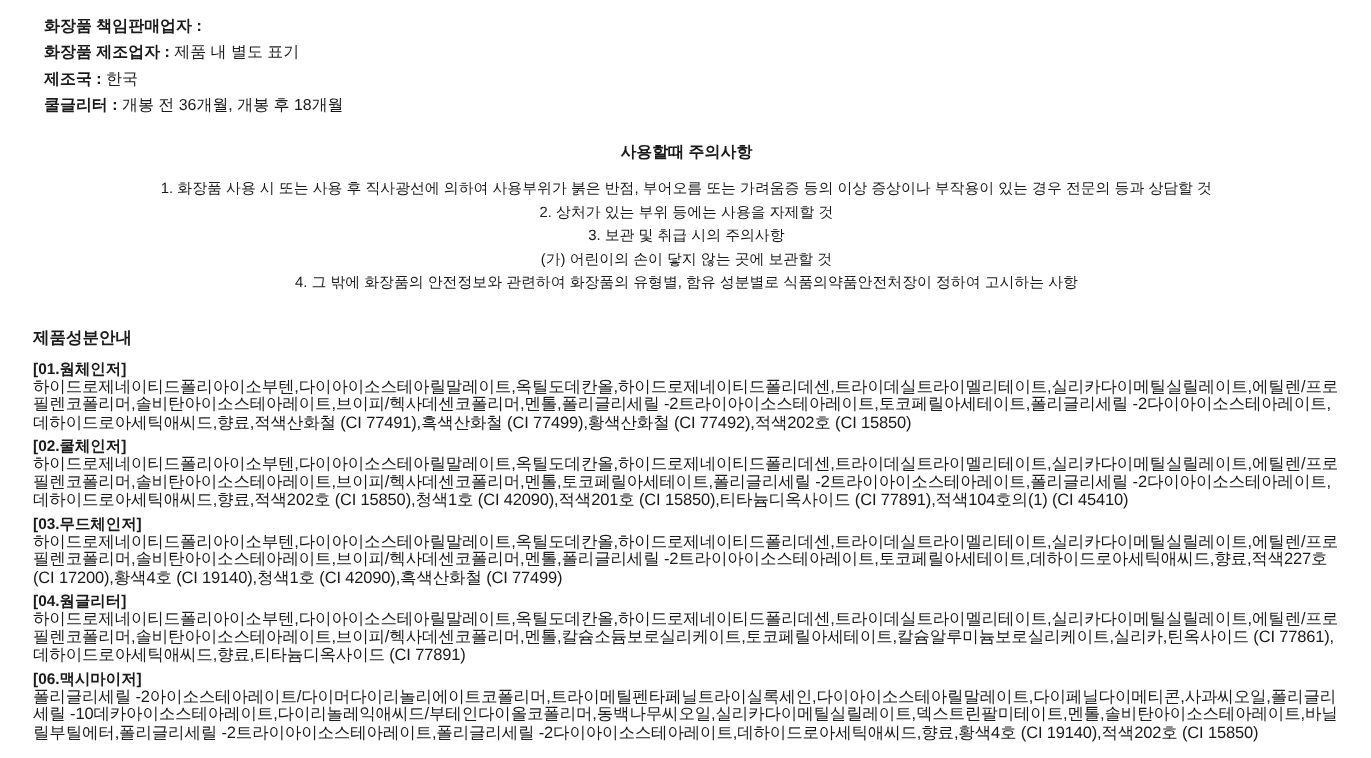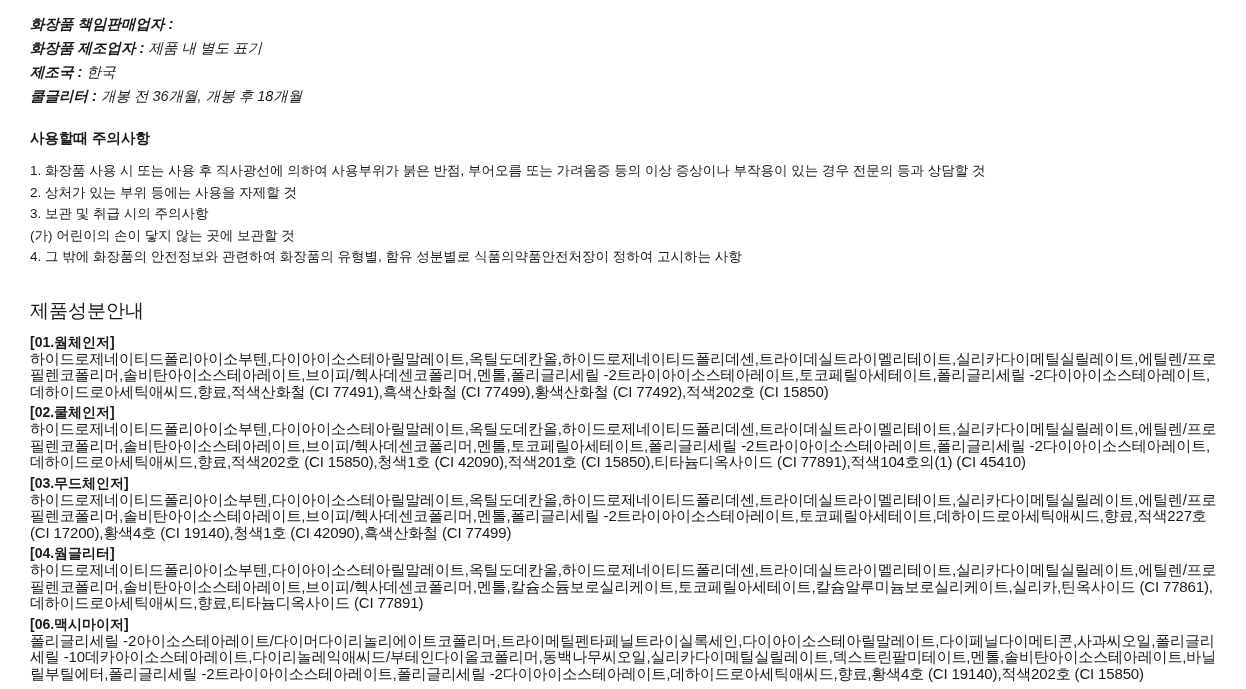--- a/index.html
+++ b/index.html
@@ -12,52 +12,52 @@
     min-height: 689px;
     font-family: "Liberation Sans", "DejaVu Sans", sans-serif;
     color: #1a1a1a;
     -webkit-font-smoothing: antialiased;
   }
   .page {
     padding: 14px 28px 10px 30px;
     box-sizing: border-box;
   }
   .meta-block {
-    margin: 0 0 22px 0;
-    font-style: italic;
+    margin: 0 0 22px 10px;
   }
   .meta-line {
     font-size: 14.5px;
     line-height: 21px;
     margin: 0 0 3px 0;
     white-space: nowrap;
   }
   .meta-line .lbl {
     font-weight: bold;
   }
   .meta-line .val {
     font-weight: normal;
   }
   .section-title {
     font-size: 14.5px;
     font-weight: bold;
     margin: 0 0 12px 0;
   }
   .caution-block {
     margin: 0 0 30px 0;
+    text-align: center;
   }
   .caution-line {
     font-size: 13.5px;
     line-height: 21.5px;
     margin: 0;
     white-space: nowrap;
   }
   .ingredients-title {
-    font-size: 19px;
-    font-weight: normal;
+    font-size: 15px;
+    font-weight: bold;
     margin: 14px 0 10px 0;
   }
   .ing-group {
     margin: 0 0 4px 0;
   }
   .ing-head {
     font-size: 14px;
     font-weight: bold;
     line-height: 17px;
     margin: 0;

